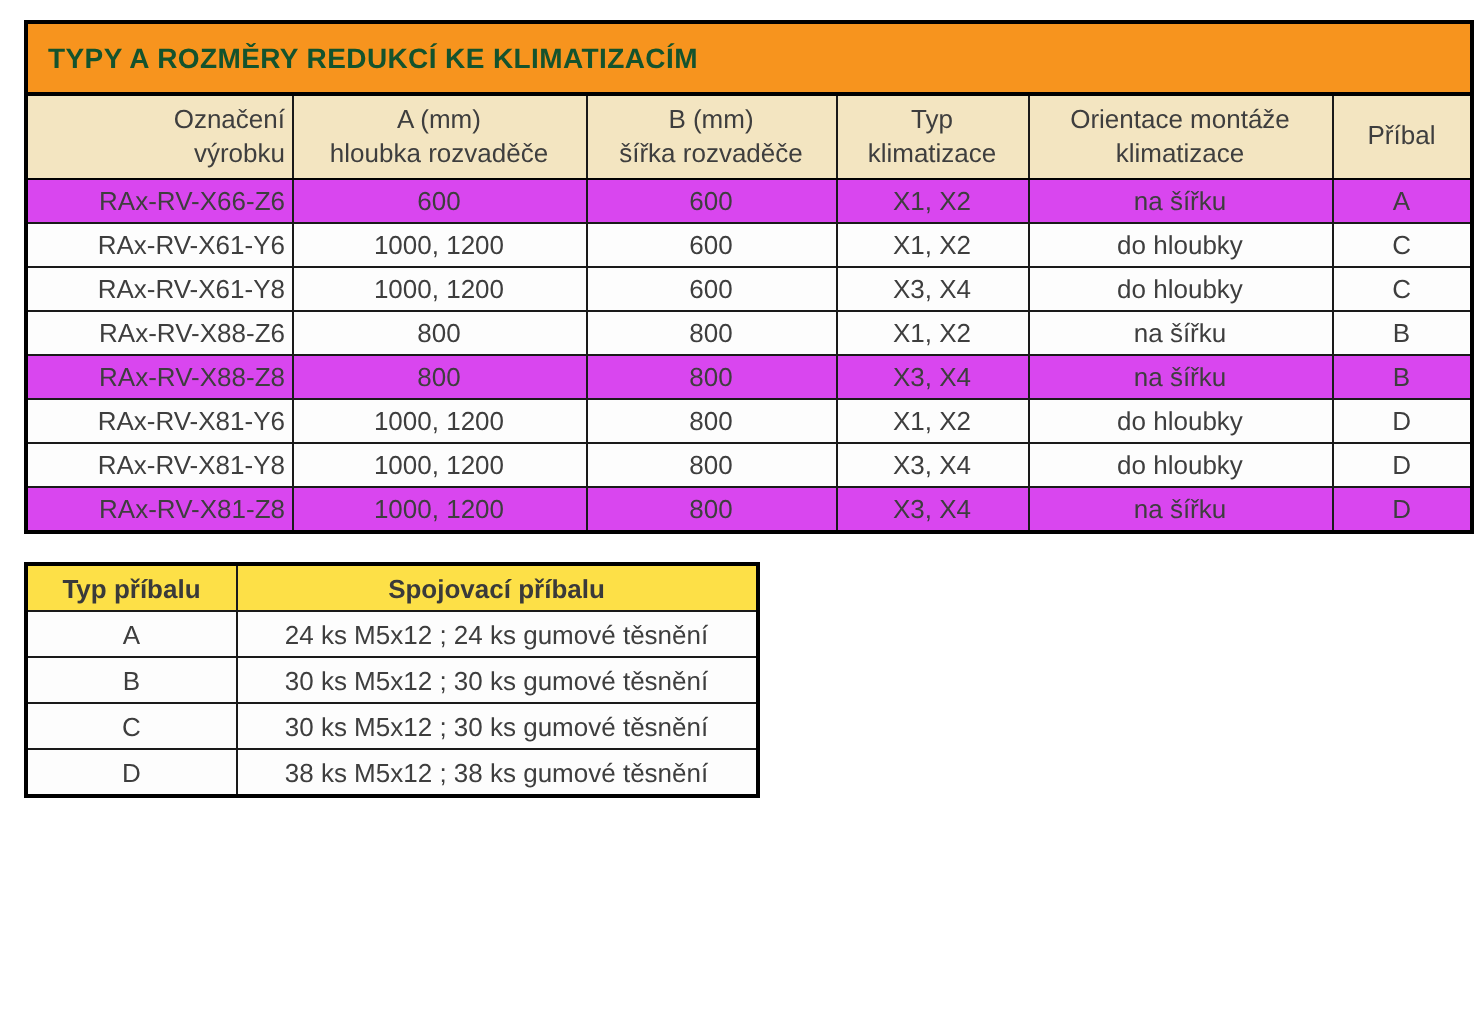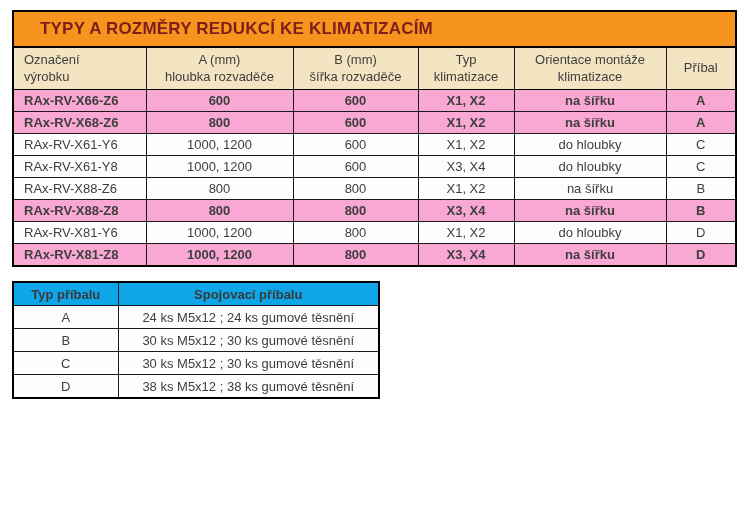--- a/index.html
+++ b/index.html
@@ -30,44 +30,44 @@
     height: 21px;
     padding: 0 3px;
     background: #fdfdfd;
     overflow: hidden;
     white-space: nowrap;
   }
   
   .t1 { width: 723px; }
   .t1 .title-row td {
     background: #F7941E;
-    color: #7f1d1d;
+    color: #14532d;
     font-weight: bold;
-    font-size: 17px;
+    font-size: 14px;
     text-align: left;
-    padding-left: 26px;
+    padding-left: 10px;
     height: 34px;
     border-bottom: 2px solid #000000;
     letter-spacing: .2px;
   }
   .t1 .head td {
     background: #F3E5C1;
     height: 41px;
     line-height: 1.28;
     border-bottom: 1px solid #000000;
   }
   .t1 td.c0 {
-    text-align: left;
+    text-align: right;
     padding-left: 10px;
   }
-  .t1 tr.g td { background: #f9a8d4; font-weight: bold; }
+  .t1 tr.g td { background: #d946ef; }
   
   .t2 { width: 366px; margin-top: 14px; }
   .t2 .head td {
-    background: #0ea5e9;
+    background: #fde047;
     font-weight: bold;
     height: 22px;
     color: #3a3a3a;
   }
   .t2 td { height: 22px; }
 </style>
 </head>
 <body>
 
 <div class="page">
@@ -113,28 +113,20 @@
       </tr>
 
       <tr class="g">
         <td class="c0">RAx-RV-X66-Z6</td>
         <td>600</td>
         <td>600</td>
         <td>X1, X2</td>
         <td>na šířku</td>
         <td>A</td>
       </tr>
-      <tr class="g">
-        <td class="c0">RAx-RV-X68-Z6</td>
-        <td>800</td>
-        <td>600</td>
-        <td>X1, X2</td>
-        <td>na šířku</td>
-        <td>A</td>
-      </tr>
       <tr>
         <td class="c0">RAx-RV-X61-Y6</td>
         <td>1000, 1200</td>
         <td>600</td>
         <td>X1, X2</td>
         <td>do hloubky</td>
         <td>C</td>
       </tr>
       <tr>
         <td class="c0">RAx-RV-X61-Y8</td>
@@ -158,20 +150,28 @@
         <td>800</td>
         <td>X3, X4</td>
         <td>na šířku</td>
         <td>B</td>
       </tr>
       <tr>
         <td class="c0">RAx-RV-X81-Y6</td>
         <td>1000, 1200</td>
         <td>800</td>
         <td>X1, X2</td>
+        <td>do hloubky</td>
+        <td>D</td>
+      </tr>
+      <tr>
+        <td class="c0">RAx-RV-X81-Y8</td>
+        <td>1000, 1200</td>
+        <td>800</td>
+        <td>X3, X4</td>
         <td>do hloubky</td>
         <td>D</td>
       </tr>
       <tr class="g">
         <td class="c0">RAx-RV-X81-Z8</td>
         <td>1000, 1200</td>
         <td>800</td>
         <td>X3, X4</td>
         <td>na šířku</td>
         <td>D</td>

